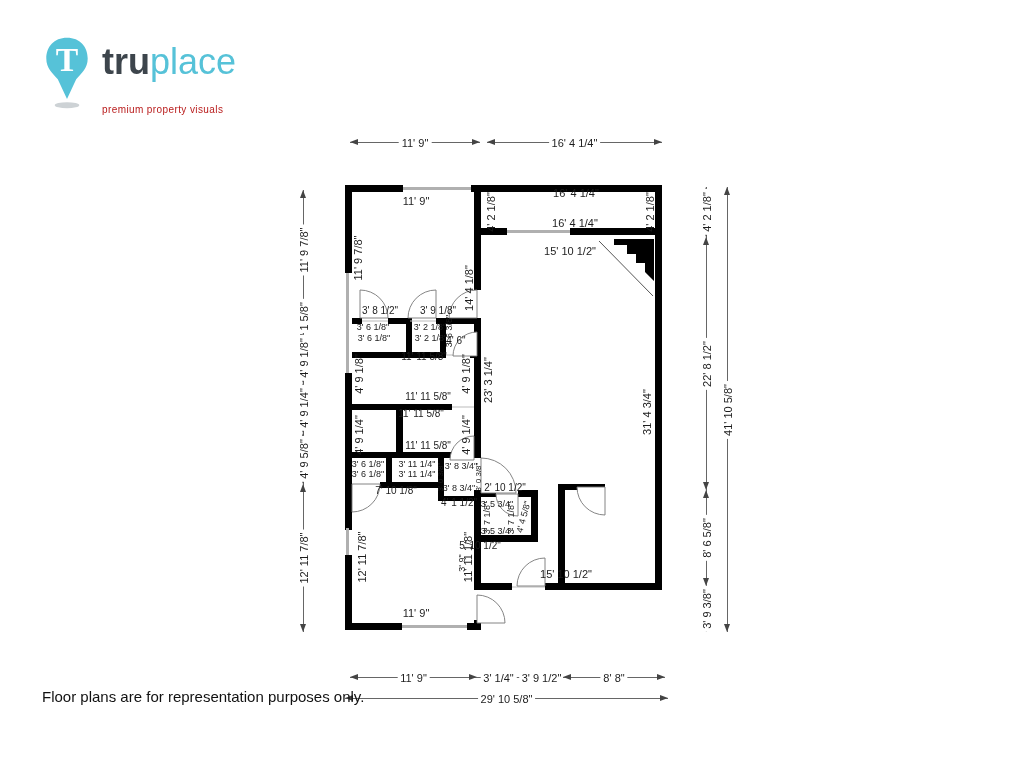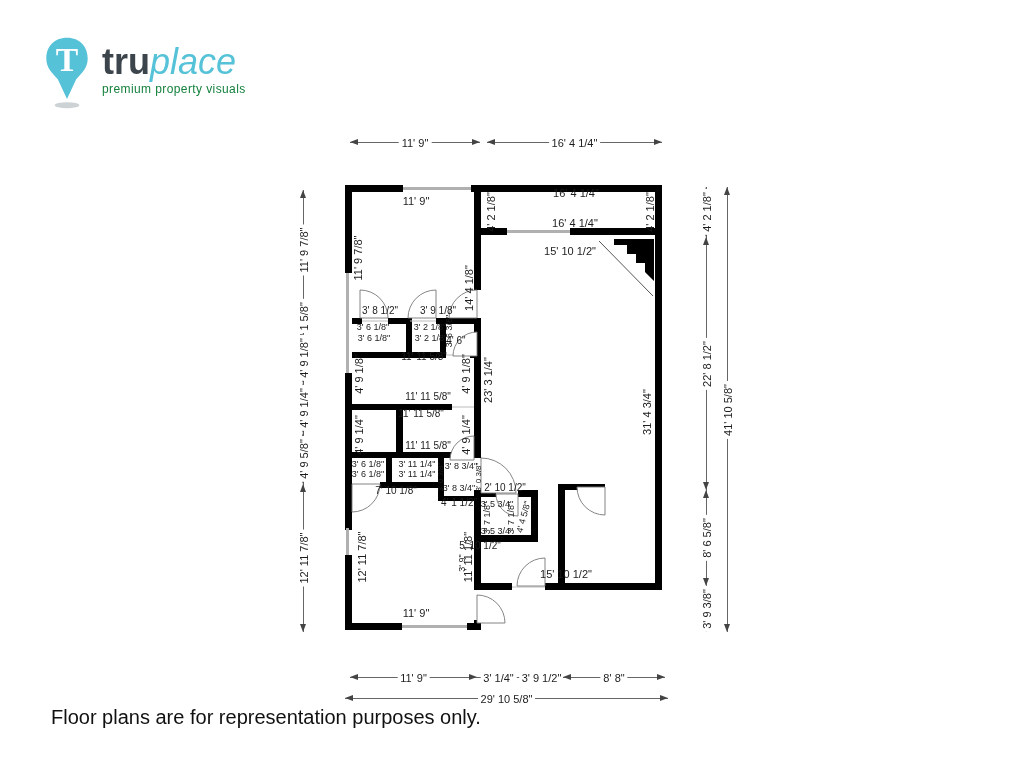--- a/index.html
+++ b/index.html
@@ -4,22 +4,22 @@
 <style>
   html,body{margin:0;padding:0;background:#fff;}
   body{width:1024px;height:768px;position:relative;overflow:hidden;
        font-family:"Liberation Sans",sans-serif;color:#222;}
 
   
   .logo{position:absolute;left:44px;top:36px;display:flex;align-items:flex-start;}
   .logo-text{margin-left:12px;margin-top:8px;}
   .brand{font-size:36px;line-height:1;}
   .brand .b1{font-weight:bold;color:#3d454c;}
-  .brand .b2{font-weight:300;color:#56c2d8;font-style:italic;}
-  .tagline{font-size:12px;color:#15803d;margin-top:2px;letter-spacing:.4px;}
+  .brand .b2{font-weight:300;color:#56c2d8;}
+  .tagline{font-size:10px;color:#b91c1c;margin-top:24px;letter-spacing:.4px;}
 
   
   #plan-svg{position:absolute;left:0;top:0;z-index:1;}
   #label-layer,#dim-layer{position:absolute;left:0;top:0;width:1024px;height:768px;z-index:2;}
 
   .plab{position:absolute;white-space:nowrap;font-size:11px;line-height:1;color:#1c1c1c;
         transform:translate(-50%,-50%);}
 
   .dim{position:absolute;}
   .dim.h{height:0;border-top:1px solid #666;}
@@ -27,21 +27,21 @@
   .dim i{position:absolute;width:0;height:0;}
   .dim.h .a1{left:0;top:-4px;border-top:3.5px solid transparent;border-bottom:3.5px solid transparent;border-right:8px solid #444;}
   .dim.h .a2{right:0;top:-4px;border-top:3.5px solid transparent;border-bottom:3.5px solid transparent;border-left:8px solid #444;}
   .dim.v .a1{top:0;left:-4px;border-left:3.5px solid transparent;border-right:3.5px solid transparent;border-bottom:8px solid #444;}
   .dim.v .a2{bottom:0;left:-4px;border-left:3.5px solid transparent;border-right:3.5px solid transparent;border-top:8px solid #444;}
   .dim .dl{position:absolute;left:50%;top:50%;transform:translate(-50%,-50%);
            background:#fff;padding:0 3px;font-size:11px;white-space:nowrap;color:#1c1c1c;line-height:1;}
   .dim.v .dl{transform:translate(-50%,-50%) rotate(-90deg);}
 
   
-  .footer{position:absolute;left:42px;top:706px;font-size:20px;color:#111;z-index:3;margin-left:9px;}
+  .footer{position:absolute;left:42px;top:688px;font-size:15px;color:#111;z-index:3;}
   .footer p{margin:0 0 3px 0;line-height:1.15;}
 </style>
 </head>
 <body>
 
 <div class="logo">
   <svg width="46" height="74" viewBox="0 0 60 96">
     <ellipse cx="30" cy="90" rx="16" ry="4" fill="#cdd2d5"></ellipse>
     <path d="M30 2 C13 2 3 14 3 29 C3 42 11 48 18 56 L30 82 L42 56 C49 48 57 42 57 29 C57 14 47 2 30 2 Z" fill="#56c2d8"></path>
     <text x="30" y="46" text-anchor="middle" font-size="44" font-weight="bold" fill="#ffffff" font-family="Liberation Serif, serif">T</text>

